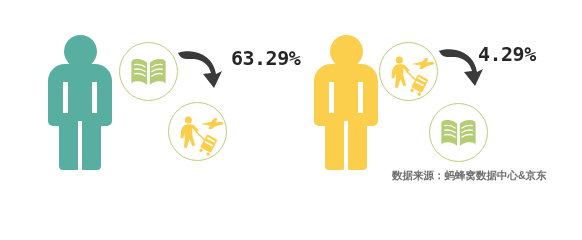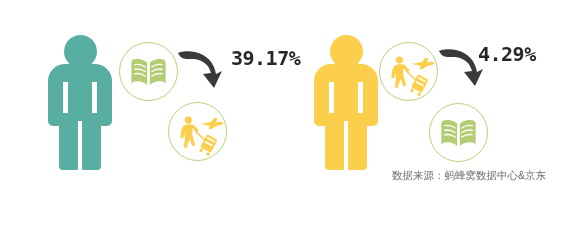--- a/index.html
+++ b/index.html
@@ -96,20 +96,21 @@
   
   .arrow { position: absolute; }
 
   
   .source {
     position: absolute;
     color: #6e6e6e;
     font-size: 10.5px;
     white-space: nowrap;
     line-height: 1;
+    font-weight: bold;
   }
 </style>
 </head>
 <body>
 
 <div class="canvas">
 
   <div class="person" style="left:48px; top:35px; color:#58afa1;">
     <div class="head"></div>
     <div class="body"></div>
@@ -142,21 +143,21 @@
   </div>
 
   <div class="arrow" style="left:176px; top:48px;">
     <svg width="52" height="45" viewBox="0 0 104 90">
       <path d="M4 10 C4 10 18 4 38 8 C62 13 76 30 80 52
                L92 46 L76 80 L54 52 L70 50
                C66 34 54 24 36 22 C22 21 12 26 4 10 Z" fill="#3a3a3a"></path>
     </svg>
   </div>
 
-  <div class="pct" style="left:231px; top:48px;">39.17%</div>
+  <div class="pct" style="left:231px; top:48px;">63.29%</div>
 
   <div class="badge" style="left:168px; top:102px; width:59px; height:59px;">
     <svg width="57" height="57" viewBox="0 0 100 100">
       <g fill="#fbce4b">
 
         <circle cx="34" cy="30" r="6.2"></circle>
 
         <path d="M30 38 C25 39 22 44 21 50 L20 62 L25 62 L27 52 L28 62 L26 78 L31 79 L36 63 L41 76 L46 74 L41 57 L41 44 L48 52 L52 48 L44 39 C41 37 34 37 30 38 Z"></path>
 
         <path d="M47 50 L68 70" stroke="#fbce4b" stroke-width="2.6" fill="none" stroke-linecap="round"></path>

